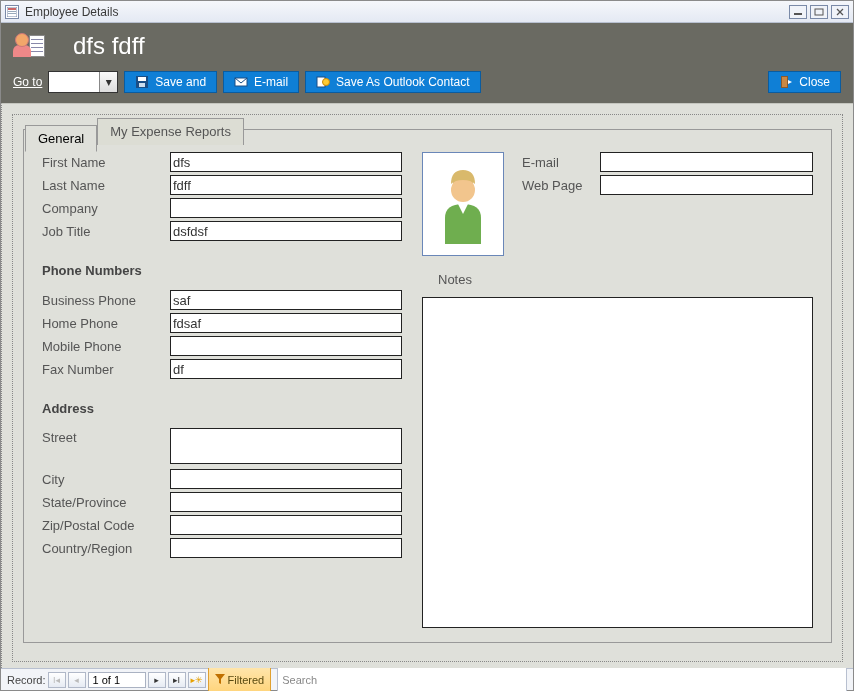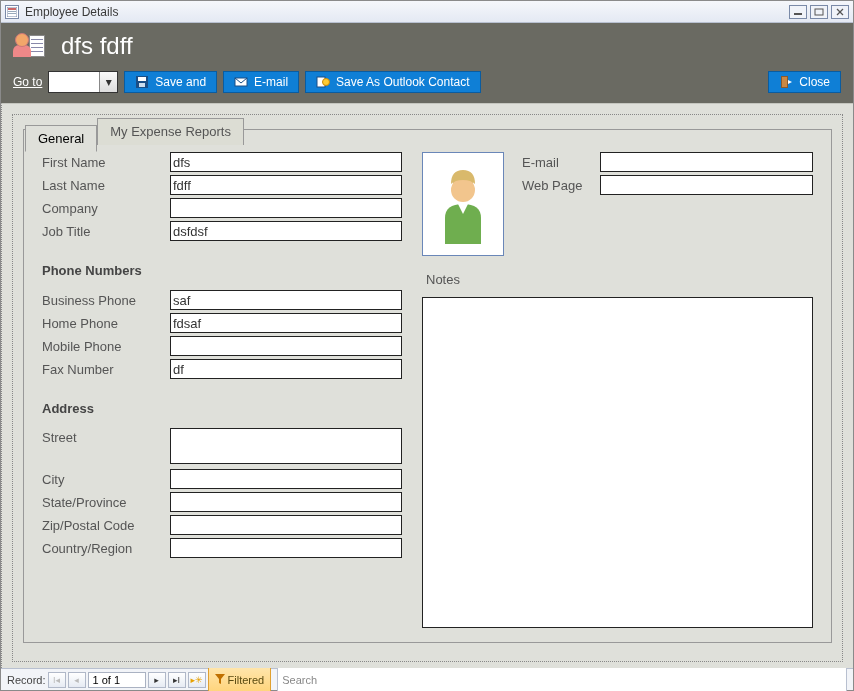--- a/index.html
+++ b/index.html
@@ -51,21 +51,21 @@
   display: flex; align-items: center; justify-content: center;
   font-size: 10px;
   color:#454545;
 }
 
 .header {
   background: #6a6a62;
   padding: 8px 12px 10px 12px;
   display:flex;flex-direction:column;
 }
-.header-top{display:flex;align-items:center;gap:12px;margin-bottom:10px}
+.header-top{display:flex;align-items:center;gap:24px;margin-bottom:10px}
 .person-icon{
   width:36px;height:30px;position:relative;
 }
 .person-icon .head{position:absolute;width:14px;height:14px;border-radius:50%;background:#f2a66a;left:2px;top:2px;border:1px solid #c77;}
 .person-icon .body{position:absolute;width:18px;height:12px;background:#e88;border-radius:6px 6px 0 0;left:0;top:14px}
 .person-icon .sheet{position:absolute;width:16px;height:22px;background:#fff;border:1px solid #888;left:16px;top:4px}
 .person-icon .line{position:absolute;left:18px;height:1px;width:12px;background:#88a}
 .header-title{
   font-family: "Segoe UI Light","Segoe UI",sans-serif;
   font-size: 24px;
@@ -145,21 +145,21 @@
 .fld-row input{
   flex:1;height:20px;border:1px solid #222;background:#fff;font-size:13px;padding:1px 2px;color:#333;font-family:inherit;
 }
 .section-h{font-weight:600;color:#444;margin:22px 0 12px 0;font-size:13px}
 .right-top{display:flex;gap:18px;align-items:flex-start}
 .avatar{
   width:82px;height:104px;border:1px solid #6a87b8;background:#fff;padding:2px;
 }
 .avatar-inner{width:100%;height:100%;display:flex;align-items:center;justify-content:center}
 .right-fields{flex:1}
-.notes-label{color:#555;font-size:13px;margin:16px 0 10px 4px}
+.notes-label{color:#555;font-size:13px;margin:16px 0 10px 16px}
 .notes-box{
   flex:1;border:1px solid #222;background:#fff;
 }
 
 .recordnav{
   height:22px;background:#f2f4f8;border-top:1px solid #b8c0d0;
   display:flex;align-items:center;padding:0 6px;font-size:11px;color:#444;gap:2px;
 }
 .rn-btn{
   width:18px;height:16px;border:1px solid #b0b8c8;background:linear-gradient(#fff,#e6ebf3);

